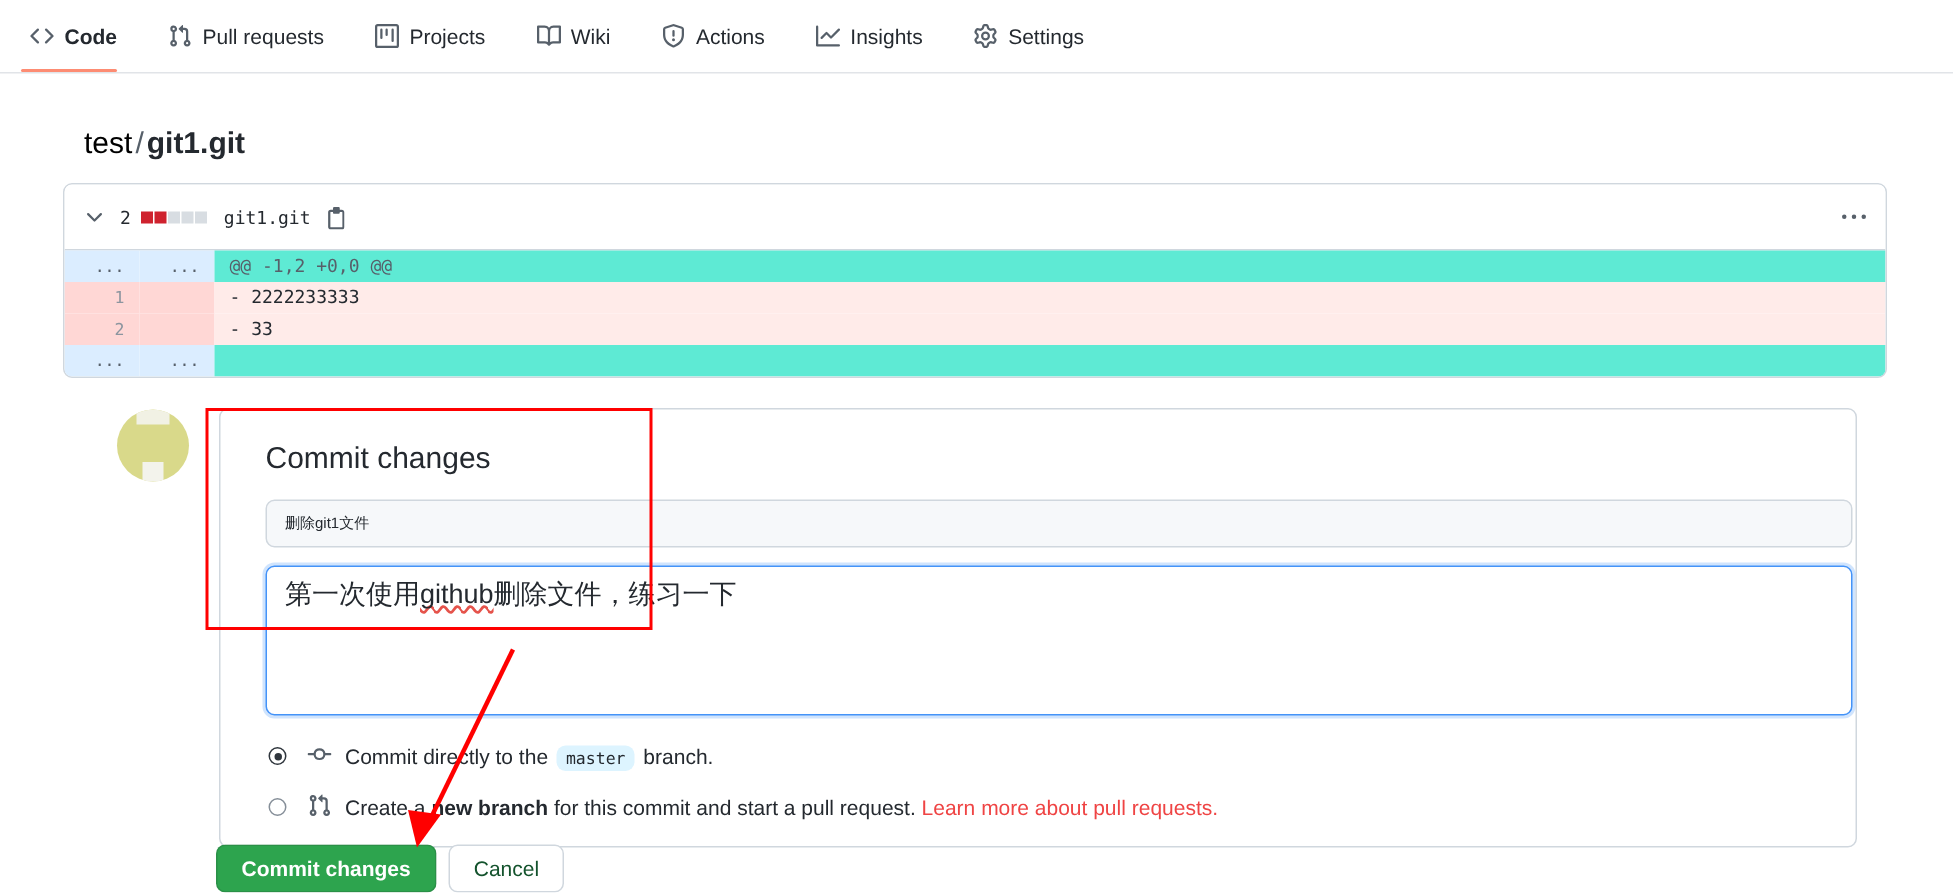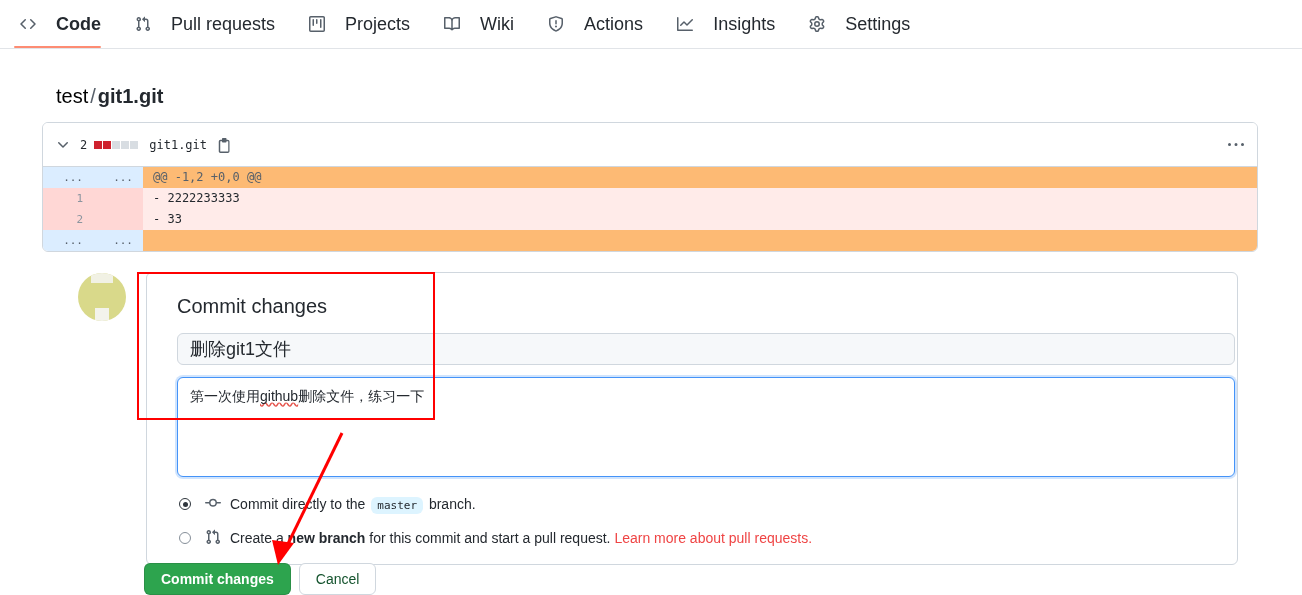--- a/index.html
+++ b/index.html
@@ -16,24 +16,24 @@
 
   
   .repo-nav {
     position: absolute; left: 0; top: 0; width: 1302px; height: 49px;
     background: #ffffff;
     border-bottom: 1px solid #e1e4e8;
     display: flex; align-items: center;
     padding-left: 14px;
   }
   .nav-item {
-    display: flex; align-items: center; gap: 20px;
+    display: flex; align-items: center; gap: 7px;
     height: 48px; padding: 0 14px 0 6px;
     margin-right: 14px;
-    font-size: 18px; color: #24292f;
+    font-size: 14px; color: #24292f;
     cursor: pointer; position: relative;
     white-space: nowrap;
   }
   .nav-item .lbl { line-height: 1; }
   .nav-item.active { font-weight: 600; }
   .nav-item.active::after {
     content: ""; position: absolute; left: 0; right: 14px; bottom: 0;
     height: 2px; background: #fd8c73; border-radius: 2px;
   }
   .nav-ico { width: 16px; height: 16px; display: inline-block; flex: 0 0 16px; color: #57606a; }
@@ -84,21 +84,21 @@
 
   .diff-body { font-family: "DejaVu Sans Mono", monospace; font-size: 12px; }
   .diff-row { display: flex; height: 21px; align-items: center; }
   .ln {
     width: 50px; flex: 0 0 50px; text-align: right;
     padding-right: 10px; color: #8c959f; font-size: 11px; line-height: 21px;
     height: 21px; user-select: none;
   }
   .dcontent { flex: 1; padding-left: 10px; line-height: 21px; height: 21px; white-space: pre; }
   .row-hunk .ln { background: #dbedff; color: #57606a; }
-  .row-hunk .dcontent { background: #fdba74; color: #57606a; }
+  .row-hunk .dcontent { background: #5eead4; color: #57606a; }
   .row-del .ln { background: #ffd7d5; }
   .row-del .dcontent { background: #ffebe9; color: #24292f; }
 
   
   .avatar {
     position: absolute; left: 78px; top: 273px;
     width: 48px; height: 48px; border-radius: 50%;
     background: #d9d98a; overflow: hidden;
   }
   .avatar .a-top {
@@ -115,28 +115,28 @@
     padding: 16px;
   }
   .commit-title {
     font-size: 20px; font-weight: 400; color: #24292f;
     line-height: 26px; margin: 4px 0 14px 14px;
   }
   .ci-input {
     display: block; width: 1058px; height: 32px;
     border: 1px solid #d0d7de; border-radius: 6px;
     background: #f6f8fa; color: #24292f;
-    font-family: "Liberation Sans", sans-serif; font-size: 18px;
+    font-family: "Liberation Sans", sans-serif; font-size: 10px;
     padding: 0 12px; outline: none; margin-left: 14px;
   }
   .ci-textarea {
     display: block; width: 1058px; height: 100px;
     border: 1px solid #4493f8; border-radius: 6px;
     background: #ffffff; color: #24292f;
-    font-family: "Liberation Sans", sans-serif; font-size: 14px;
+    font-family: "Liberation Sans", sans-serif; font-size: 18px;
     padding: 8px 12px; outline: none; resize: none;
     margin: 12px 0 0 14px;
     box-shadow: 0 0 0 2px rgba(68,147,248,0.25);
     line-height: 20px;
   }
   .spell { text-decoration: underline wavy #e5534b; text-decoration-skip-ink: none; }
 
   .radio-row { display: flex; align-items: flex-start; margin: 17px 0 0 14px; font-size: 14px; }
   .radio-row.second { margin-top: 12px; }
   .radio {

